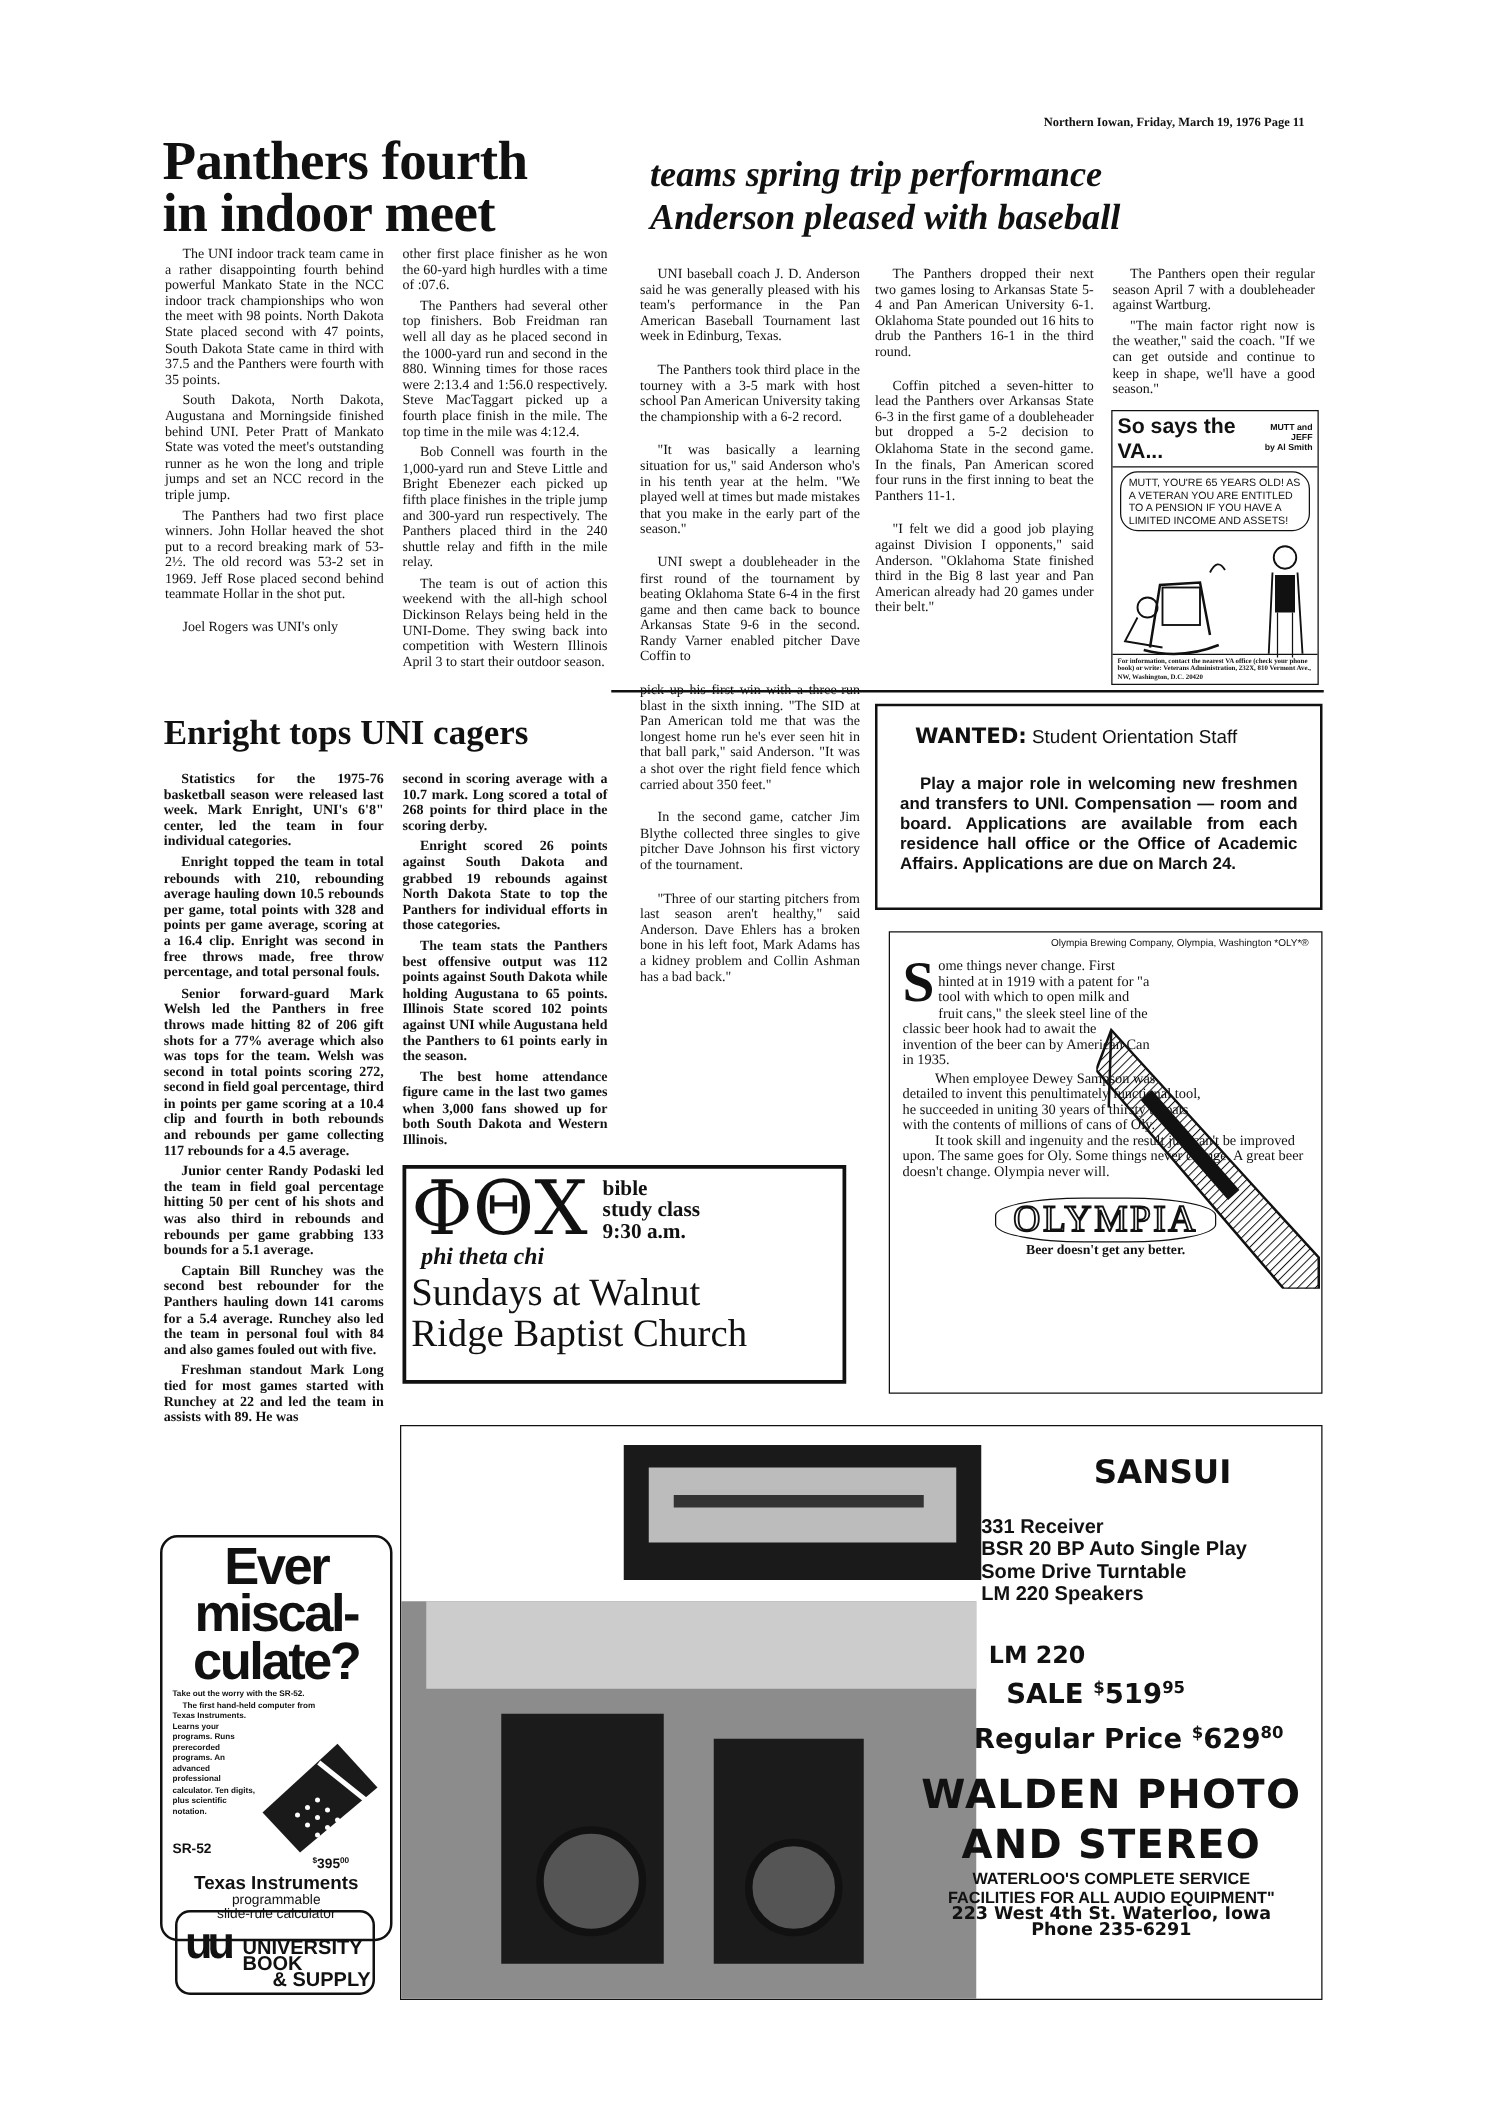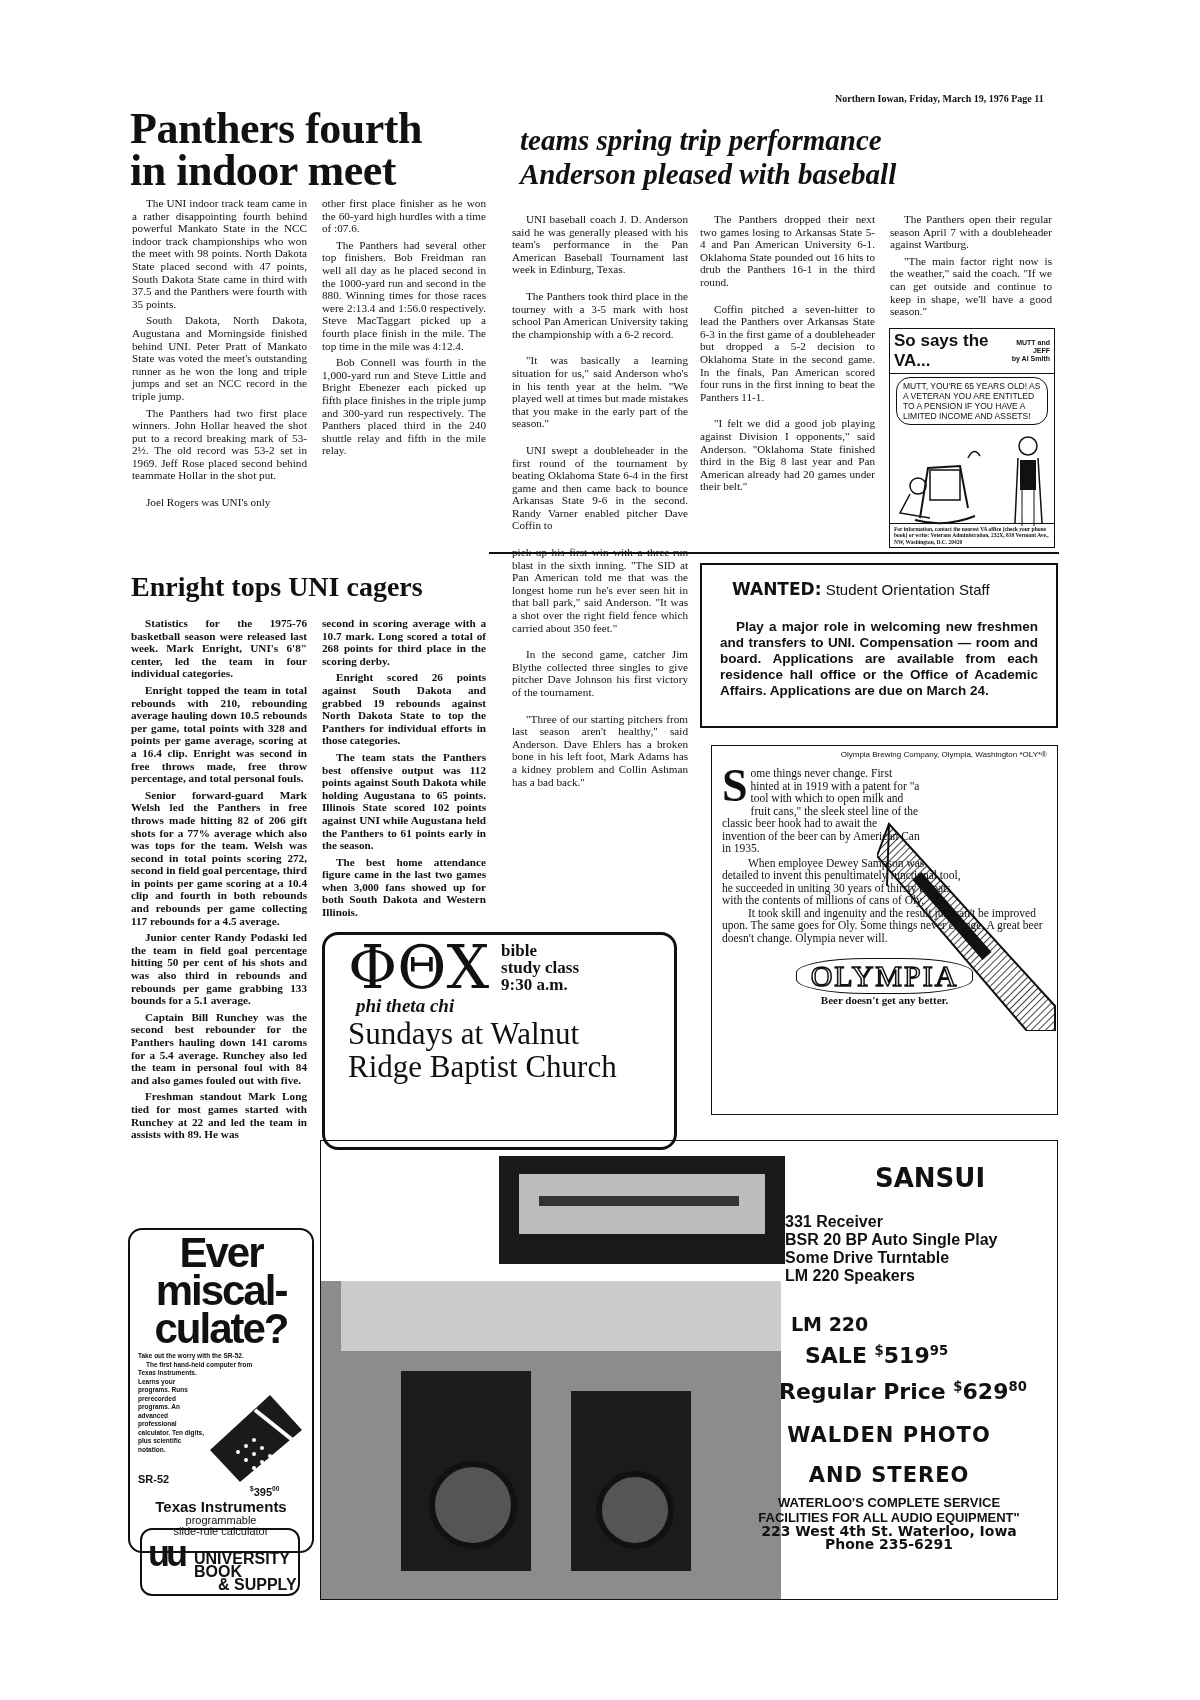--- a/index.html
+++ b/index.html
@@ -32,21 +32,21 @@
   .ptc-side{font-weight:bold;font-size:17px;line-height:17px;text-align:left;}
   .ptc-name{font-weight:bold;font-style:italic;font-size:19px;}
   .ptc-big{font-size:31px;line-height:33px;}
   
   .ti-big{font-family:"Liberation Sans",sans-serif;font-weight:bold;font-size:42px;line-height:38px;letter-spacing:-2px;text-align:center;}
   .ti-small{font-family:"Liberation Sans",sans-serif;font-weight:bold;font-size:6.5px;line-height:8.5px;}
   
   .s-brand{font-family:"DejaVu Sans",sans-serif;font-weight:bold;font-size:26px;}
   .s-items{font-family:"Liberation Sans",sans-serif;font-weight:bold;font-size:16px;line-height:18px;}
   .s-price{font-family:"DejaVu Sans",sans-serif;font-weight:bold;font-size:19px;}
-  .s-store{font-family:"DejaVu Sans",sans-serif;font-weight:bold;font-size:21px;line-height:40px;text-align:center;letter-spacing:1px;}
+  .s-store{font-family:"DejaVu Sans",sans-serif;font-weight:bold;font-size:32px;line-height:40px;text-align:center;letter-spacing:1px;}
   .s-tag{font-family:"Liberation Sans",sans-serif;font-size:13px;line-height:15px;text-align:center;font-weight:bold;}
   .s-addr{font-family:"DejaVu Sans",sans-serif;font-size:14px;line-height:13px;text-align:center;font-weight:bold;}
   sup{font-size:60%;}
   .photo{background:#1a1a1a;}
 </style>
 </head>
 <body>
 
 <div class="abs folio" style="left:835px;top:93px;">Northern Iowan, Friday, March 19, 1976 Page 11</div>
 
@@ -57,20 +57,21 @@
 <div class="abs body-text" style="left:132px;top:197px;width:175px;">
   <p>The UNI indoor track team came in a rather disappointing fourth behind powerful Mankato State in the NCC indoor track championships who won the meet with 98 points. North Dakota State placed second with 47 points, South Dakota State came in third with 37.5 and the Panthers were fourth with 35 points.</p>
   <p>South Dakota, North Dakota, Augustana and Morningside finished behind UNI. Peter Pratt of Mankato State was voted the meet's outstanding runner as he won the long and triple jumps and set an NCC record in the triple jump.</p>
   <p class="gap">The Panthers had two first place winners. John Hollar heaved the shot put to a record breaking mark of 53-2½. The old record was 53-2 set in 1969. Jeff Rose placed second behind teammate Hollar in the shot put.</p>
   <p>Joel Rogers was UNI's only</p>
 </div>
 <div class="abs body-text" style="left:322px;top:197px;width:164px;">
   <p style="text-indent:0">other first place finisher as he won the 60-yard high hurdles with a time of :07.6.</p>
   <p>The Panthers had several other top finishers. Bob Freidman ran well all day as he placed second in the 1000-yard run and second in the 880. Winning times for those races were 2:13.4 and 1:56.0 respectively. Steve MacTaggart picked up a fourth place finish in the mile. The top time in the mile was 4:12.4.</p>
   <p>Bob Connell was fourth in the 1,000-yard run and Steve Little and Bright Ebenezer each picked up fifth place finishes in the triple jump and 300-yard run respectively. The Panthers placed third in the 240 shuttle relay and fifth in the mile relay.</p>
+  <p>The team is out of action this weekend with the all-high school Dickinson Relays being held in the UNI-Dome. They swing back into competition with Western Illinois April 3 to start their outdoor season.</p>
 </div>
 
 <div class="abs" style="left:520px;top:123px;width:520px;">
   <div class="hl-anderson">teams spring trip performance</div>
   <div class="hl-anderson">Anderson pleased with baseball</div>
 </div>
 <div class="abs body-text" style="left:512px;top:213px;width:176px;">
   <p class="gap">UNI baseball coach J. D. Anderson said he was generally pleased with his team's performance in the Pan American Baseball Tournament last week in Edinburg, Texas.</p>
   <p class="gap">The Panthers took third place in the tourney with a 3-5 mark with host school Pan American University taking the championship with a 6-2 record.</p>
   <p class="gap">"It was basically a learning situation for us," said Anderson who's in his tenth year at the helm. "We played well at times but made mistakes that you make in the early part of the season."</p>
@@ -155,21 +156,21 @@
     <span>ome things never change. First hinted at in 1919 with a patent for "a tool with which to open milk and fruit cans," the sleek steel line of the classic beer hook had to await the invention of the beer can by American Can in 1935.</span>
   </div>
   <div class="oly-body" style="clear:both;text-indent:26px;width:240px;margin-top:2px;">When employee Dewey Sampson was detailed to invent this penultimately functional tool, he succeeded in uniting 30 years of thirsty throats with the contents of millions of cans of Oly.</div>
   <div class="oly-body" style="text-indent:26px;width:322px;">It took skill and ingenuity and the result just can't be improved upon. The same goes for Oly. Some things never change. A great beer doesn't change. Olympia never will.</div>
   <div style="text-align:center;margin-top:14px;">
     <div style="display:inline-block;font-family:'Liberation Serif',serif;font-size:30px;letter-spacing:2px;color:#fff;-webkit-text-stroke:1.5px #111;border:1.5px solid #111;border-radius:40%;padding:0 14px;">OLYMPIA</div>
     <div style="font-family:'Liberation Serif',serif;font-size:11px;font-weight:bold;">Beer doesn't get any better.</div>
   </div>
 </div>
 
-<div class="abs box" style="left:322px;top:932px;width:355px;height:218px;border-width:3px;padding:4px 23px;border-radius:16px;">
+<div class="abs box" style="left:322px;top:932px;width:355px;height:175px;border-width:3px;padding:4px 4px;">
   <div style="display:flex;align-items:center;">
     <span class="ptc-letters">ΦΘΧ</span>
     <span style="margin-left:12px;">
       <div class="ptc-side">bible</div>
       <div class="ptc-side">study class</div>
       <div class="ptc-side">9:30 a.m.</div>
     </span>
   </div>
   <div class="ptc-name" style="margin-left:8px;">phi  theta  chi</div>
   <div class="ptc-big">Sundays  at  Walnut</div>

